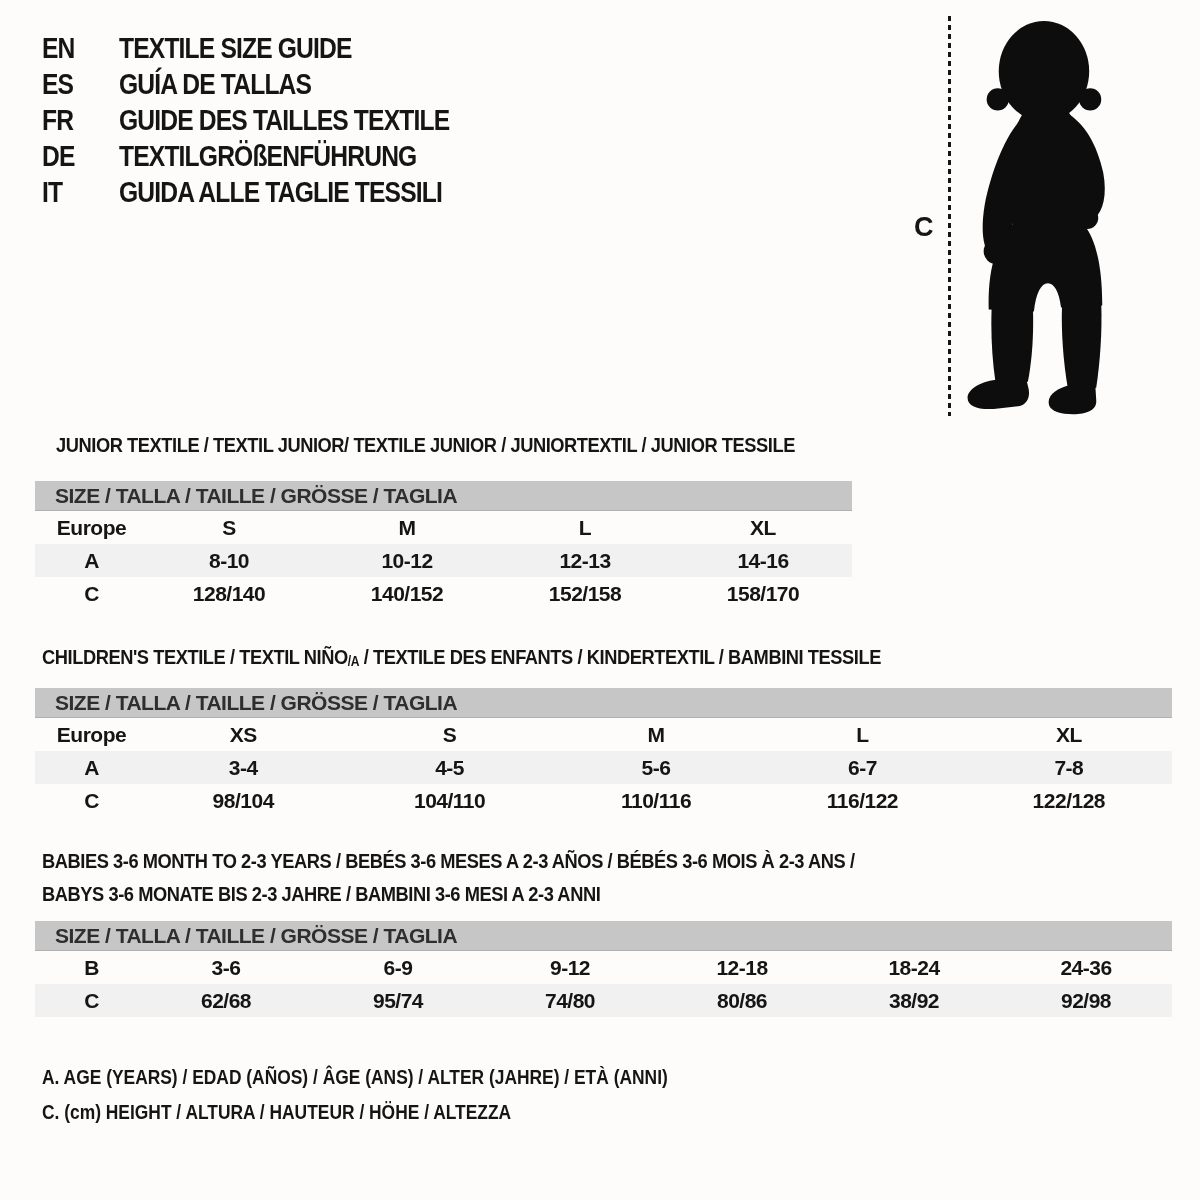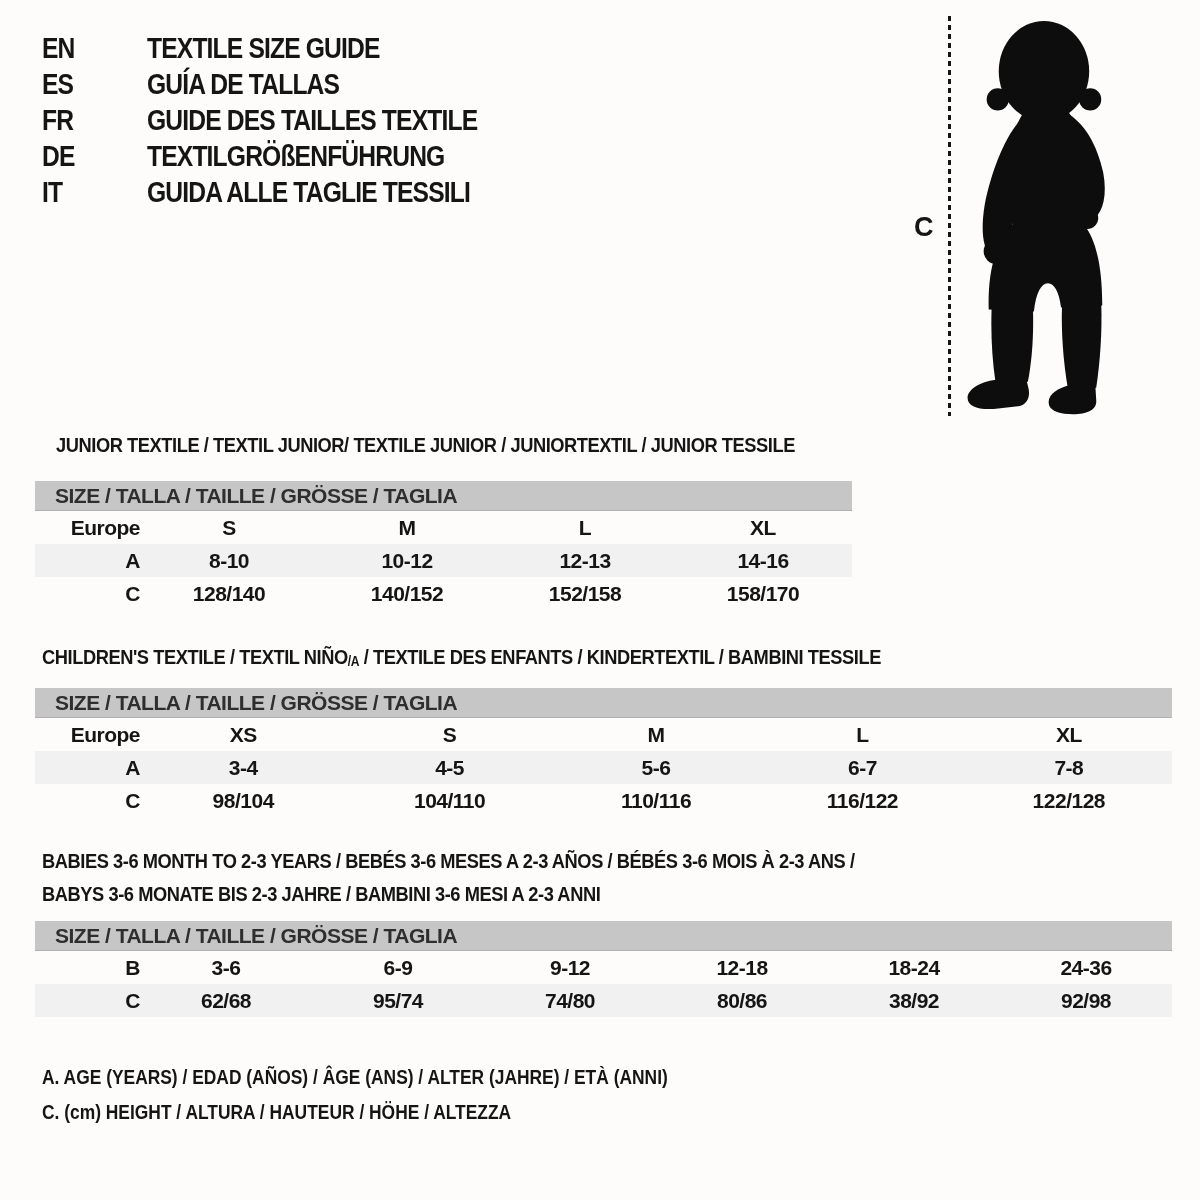--- a/index.html
+++ b/index.html
@@ -17,21 +17,21 @@
     font-family:"Liberation Sans","DejaVu Sans",sans-serif;
     font-weight:bold;
     color:var(--ink);
     overflow:hidden;
   }
   .abs{position:absolute;}
   .cond{display:inline-block;transform:scaleX(.87);transform-origin:0 50%;white-space:nowrap;}
 
   
   .lang-block{left:42px;top:30px;}
-  .lang-row{display:flex;height:36px;align-items:center;font-size:29px;letter-spacing:-1px;gap:28px;}
+  .lang-row{display:flex;height:36px;align-items:center;font-size:29px;letter-spacing:-1px;}
   .lang-code{width:77px;flex:0 0 77px;}
   .lang-title{white-space:nowrap;}
   .lang-row .cond{transform:scaleX(.85);}
 
   
   .dash-line{
     left:948px;top:16px;height:400px;width:3px;
     background:repeating-linear-gradient(to bottom,var(--ink) 0 5px,transparent 5px 9px);
   }
   .c-label{left:914px;top:212px;font-size:27px;}
@@ -43,21 +43,21 @@
 
   
   .size-table{left:35px;}
   .t-header{
     height:30px;background:var(--bar);border-bottom:1px solid var(--bar-edge);
     display:flex;align-items:center;padding-left:20px;
     font-size:21px;letter-spacing:-.5px;color:#2e2e2e;
   }
   .t-row{height:33px;display:flex;align-items:center;font-size:21px;letter-spacing:-.5px;}
   .t-row.shaded{background:var(--shade);}
-  .t-label{width:105px;flex:0 0 105px;padding-left:8px;text-align:right;}
+  .t-label{width:105px;flex:0 0 105px;padding-left:8px;text-align:center;}
   .t-cell{flex:1;text-align:center;}
 
   
   .footnotes{left:42px;top:1066px;}
   .footnote-line{height:35px;font-size:20px;}
 </style>
 </head>
 <body>
 
 <div class="abs lang-block">

